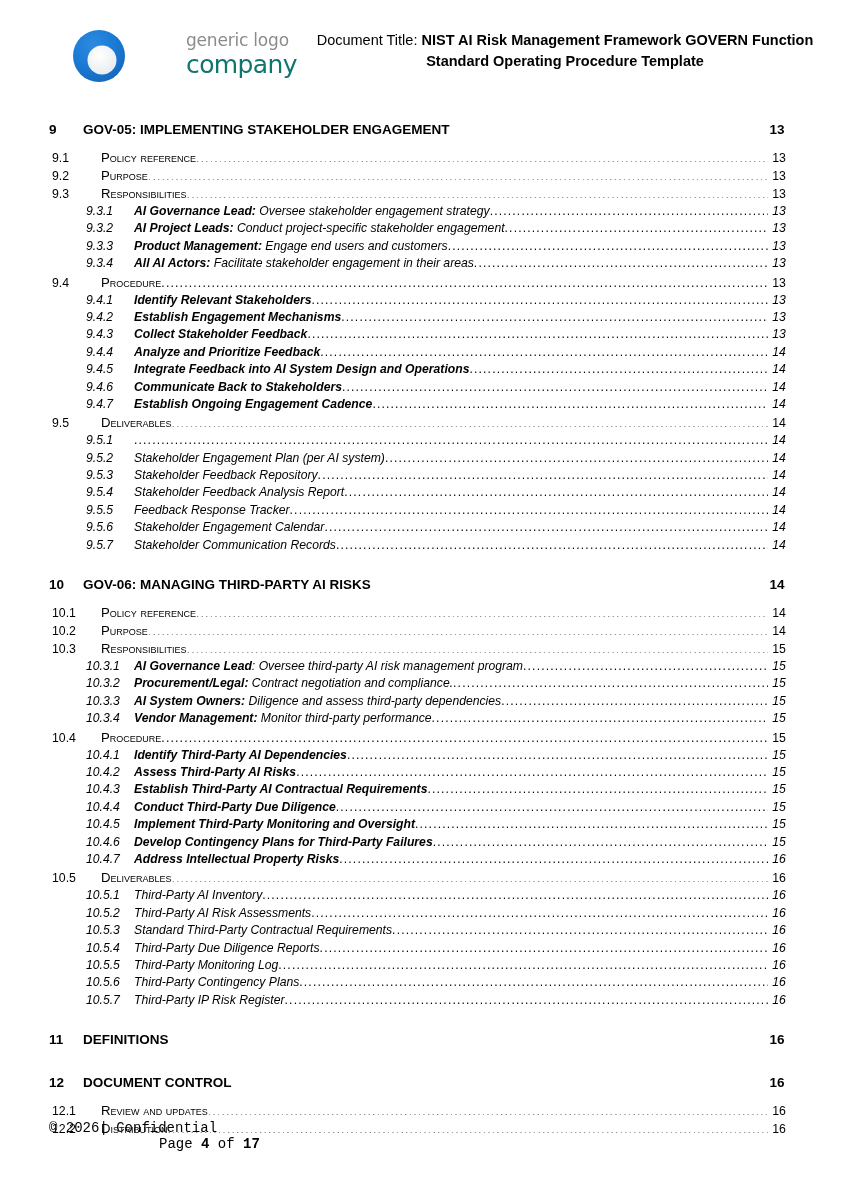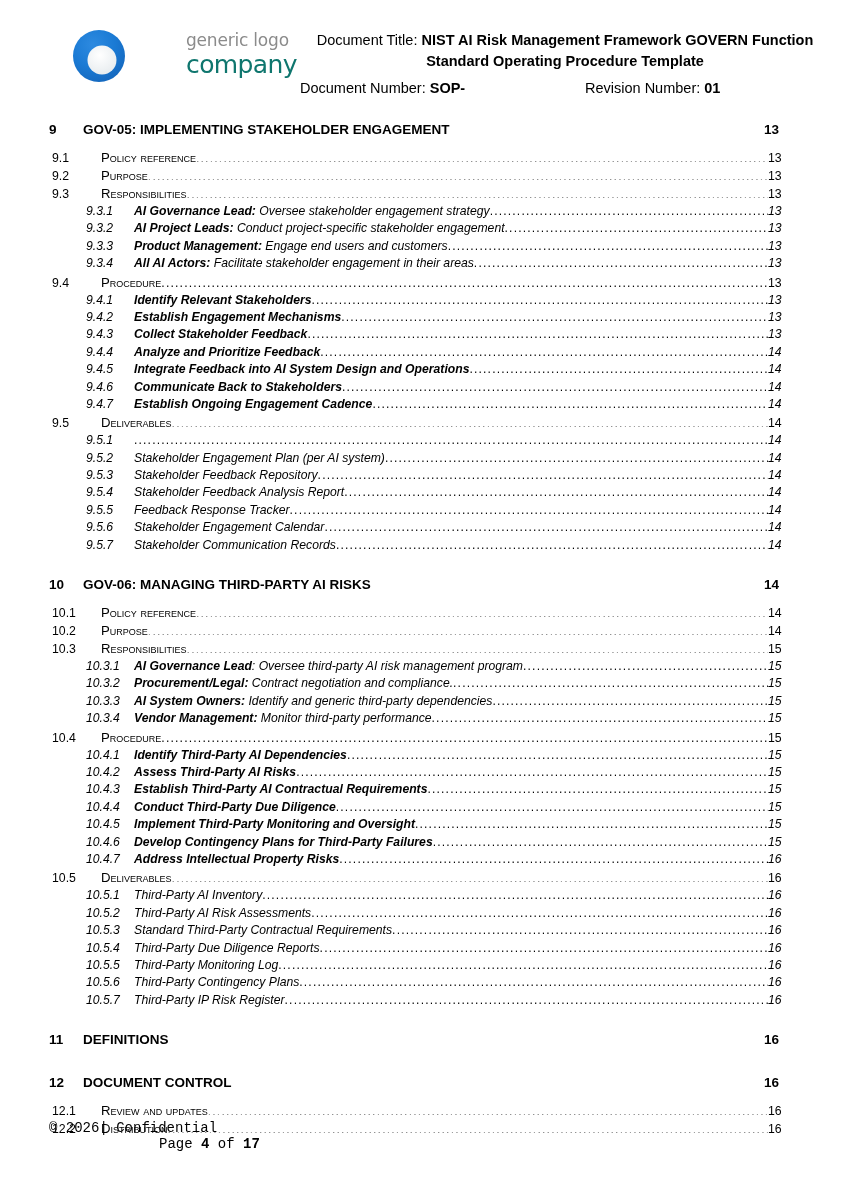--- a/index.html
+++ b/index.html
@@ -131,21 +131,21 @@
     height: 1em;
   }
   .toc-leader::after {
     content: ".......................................................................................................................................................................................................................................................";
     display: block;
     letter-spacing: 1.05px;
     font-family: "Liberation Sans", sans-serif;
   }
   .toc-page {
     flex: 0 0 auto;
-    text-align: left;
+    text-align: center;
     white-space: nowrap;
   }
 
   
   .lvl1 {
     margin-top: 0;
     height: 24px;
     line-height: 24px;
     font-size: 13.5px;
     font-weight: bold;
@@ -248,30 +248,20 @@
     </div>
 
     <div class="header-text">
       <div class="header-title-row">
         <span class="lbl">Document Title:</span>
         <span class="val">NIST AI Risk Management Framework GOVERN Function</span>
       </div>
       <div class="header-title-row">
         <span class="val">Standard Operating Procedure Template</span>
       </div>
-      <div class="header-meta-row">
-        <span class="header-meta-left">
-          <span class="lbl">Document Number:</span>
-          <span class="val">SOP-</span>
-        </span>
-        <span class="header-meta-right">
-          <span class="lbl">Revision Number:</span>
-          <span class="val">01</span>
-        </span>
-      </div>
     </div>
   </div>
 
   <div class="toc" id="toc-root">
       <div class="toc-row lvl1">
         <span class="toc-num">9</span>
         <span class="toc-label">GOV-05: IMPLEMENTING STAKEHOLDER ENGAGEMENT</span>
         <span class="toc-leader"></span>
         <span class="toc-page">13</span>
       </div>
@@ -448,21 +438,21 @@
         <span class="toc-page">15</span>
       </div>
       <div class="toc-row lvl3 bold">
         <span class="toc-num">10.3.2</span>
         <span class="toc-label"><span class="strong">Procurement/Legal:</span><span class="norm"> Contract negotiation and compliance.</span></span>
         <span class="toc-leader"></span>
         <span class="toc-page">15</span>
       </div>
       <div class="toc-row lvl3 bold">
         <span class="toc-num">10.3.3</span>
-        <span class="toc-label"><span class="strong">AI System Owners:</span><span class="norm"> Identify and generic third-party dependencies </span></span>
+        <span class="toc-label"><span class="strong">AI System Owners:</span><span class="norm"> Diligence and assess third-party dependencies </span></span>
         <span class="toc-leader"></span>
         <span class="toc-page">15</span>
       </div>
       <div class="toc-row lvl3 bold">
         <span class="toc-num">10.3.4</span>
         <span class="toc-label"><span class="strong">Vendor Management:</span><span class="norm"> Monitor third-party performance </span></span>
         <span class="toc-leader"></span>
         <span class="toc-page">15</span>
       </div>
       <div style="height: 1px;"></div>

